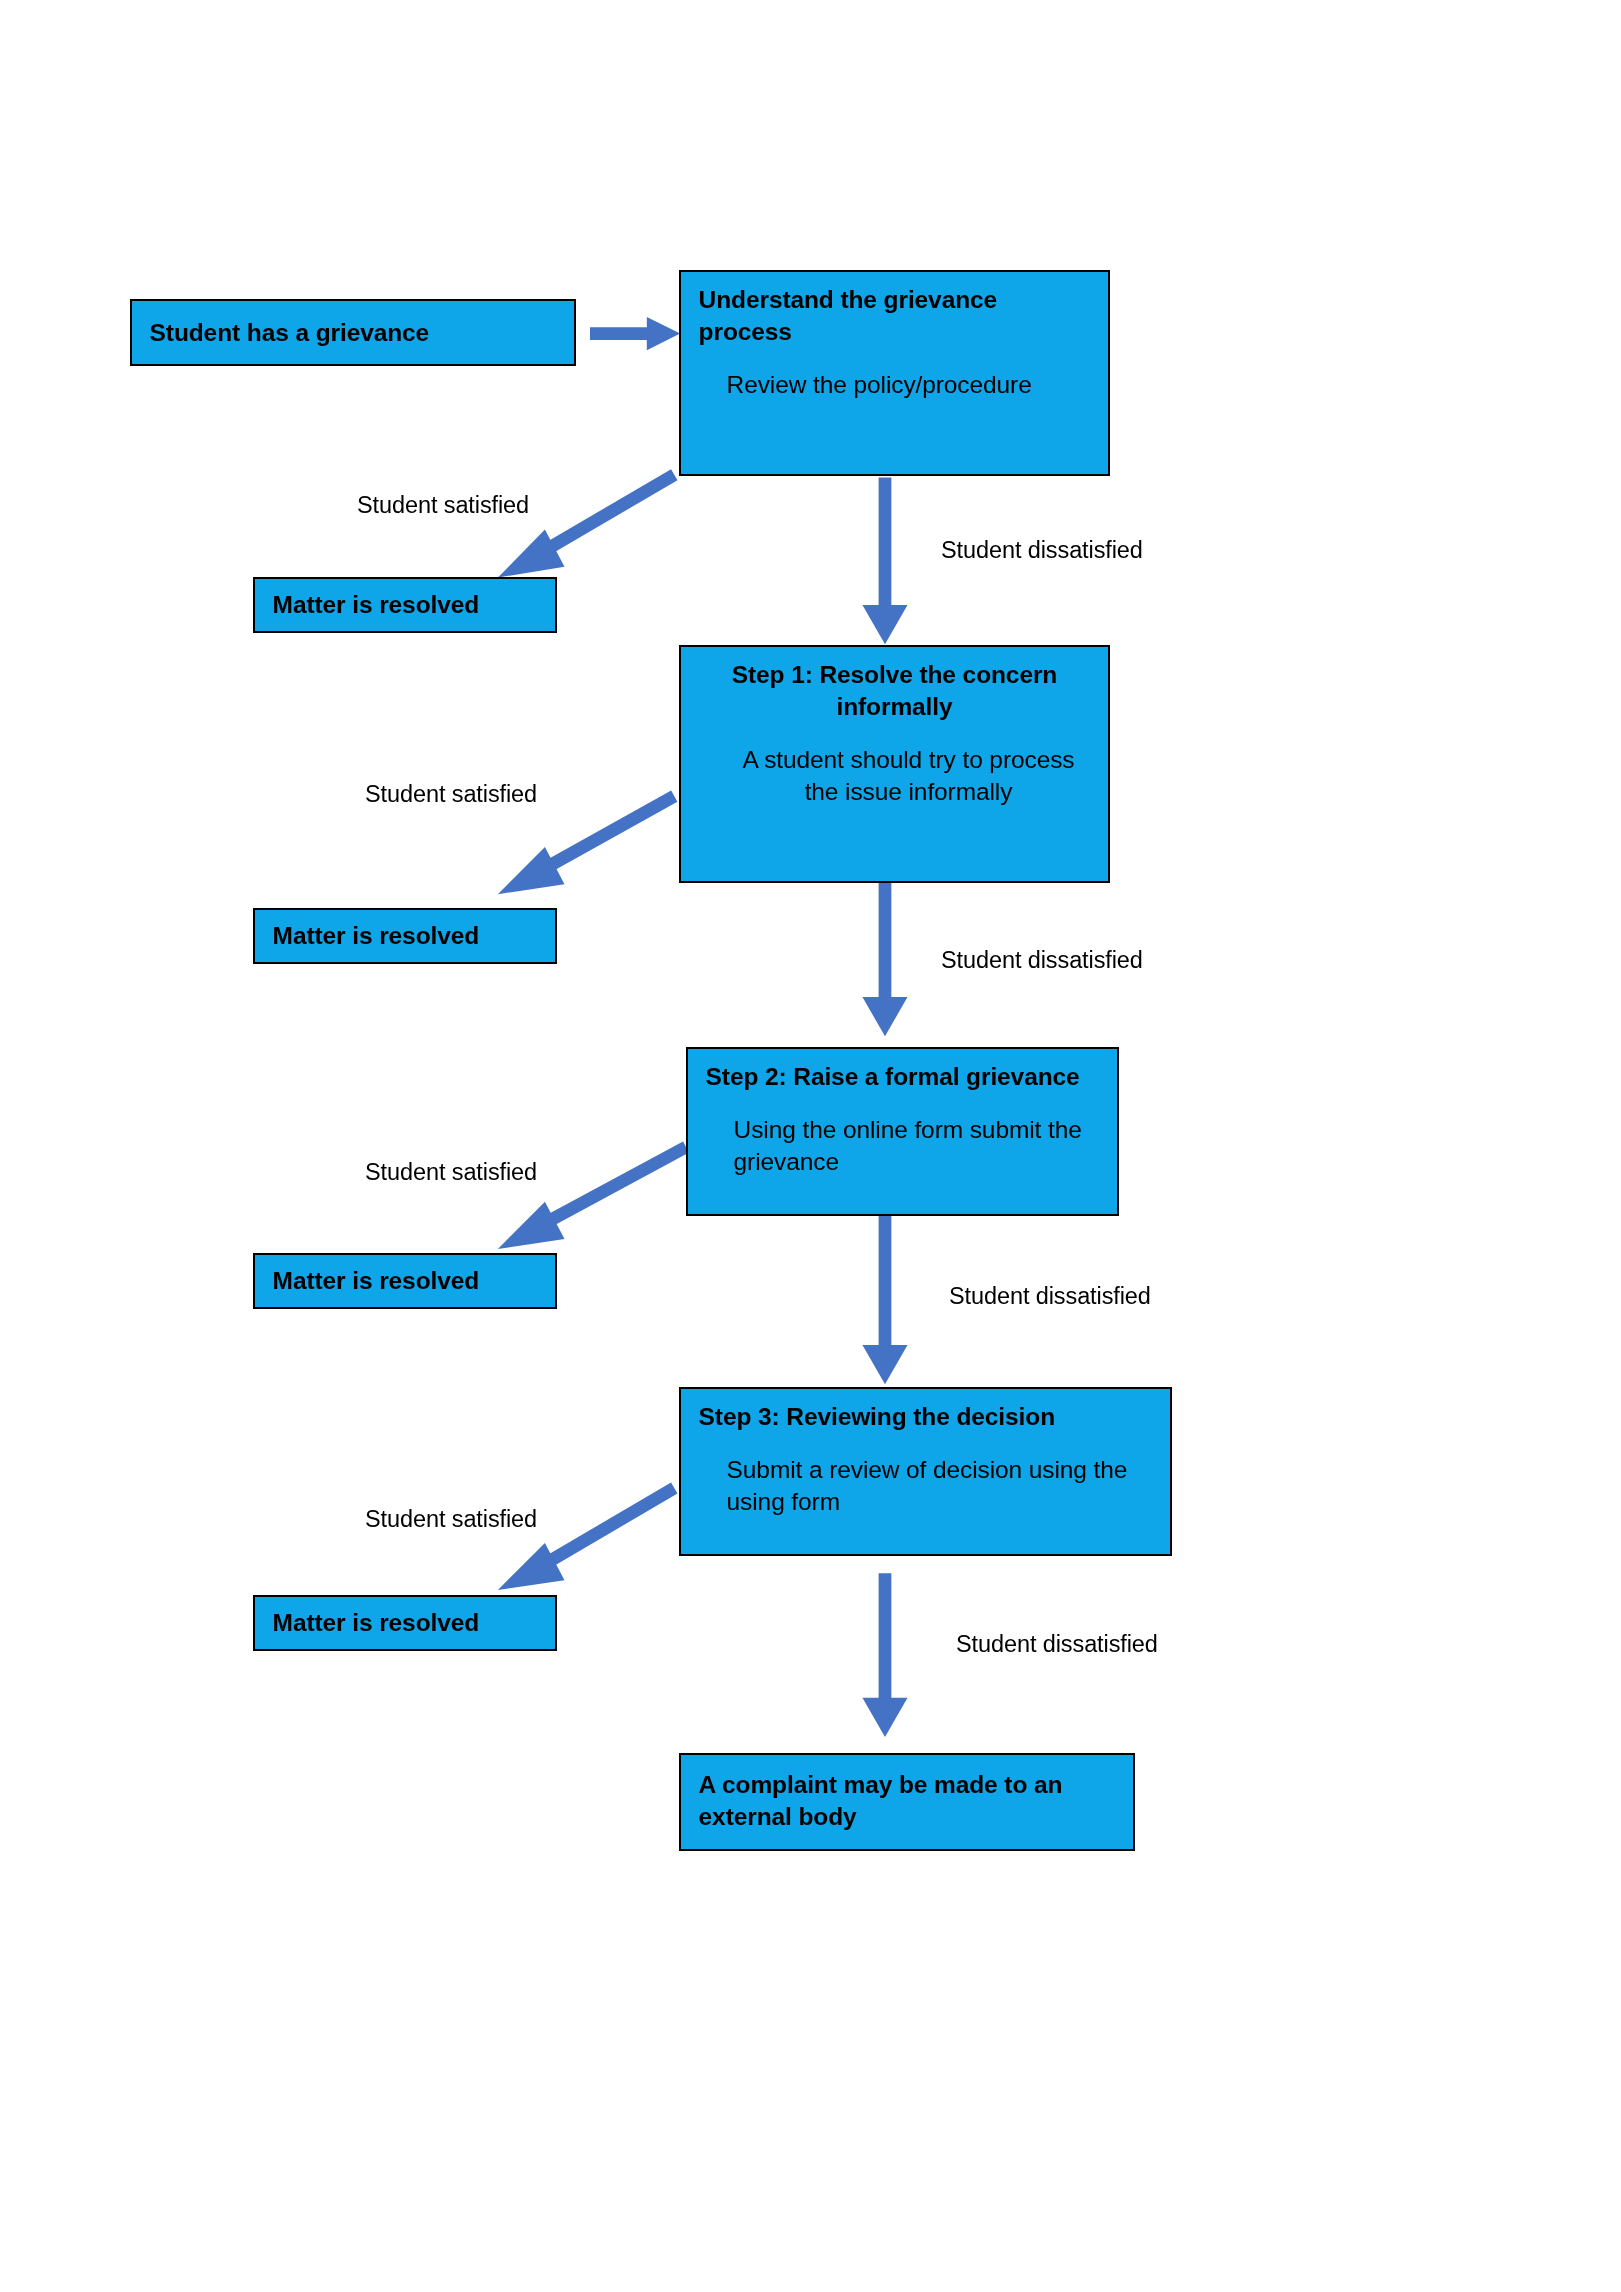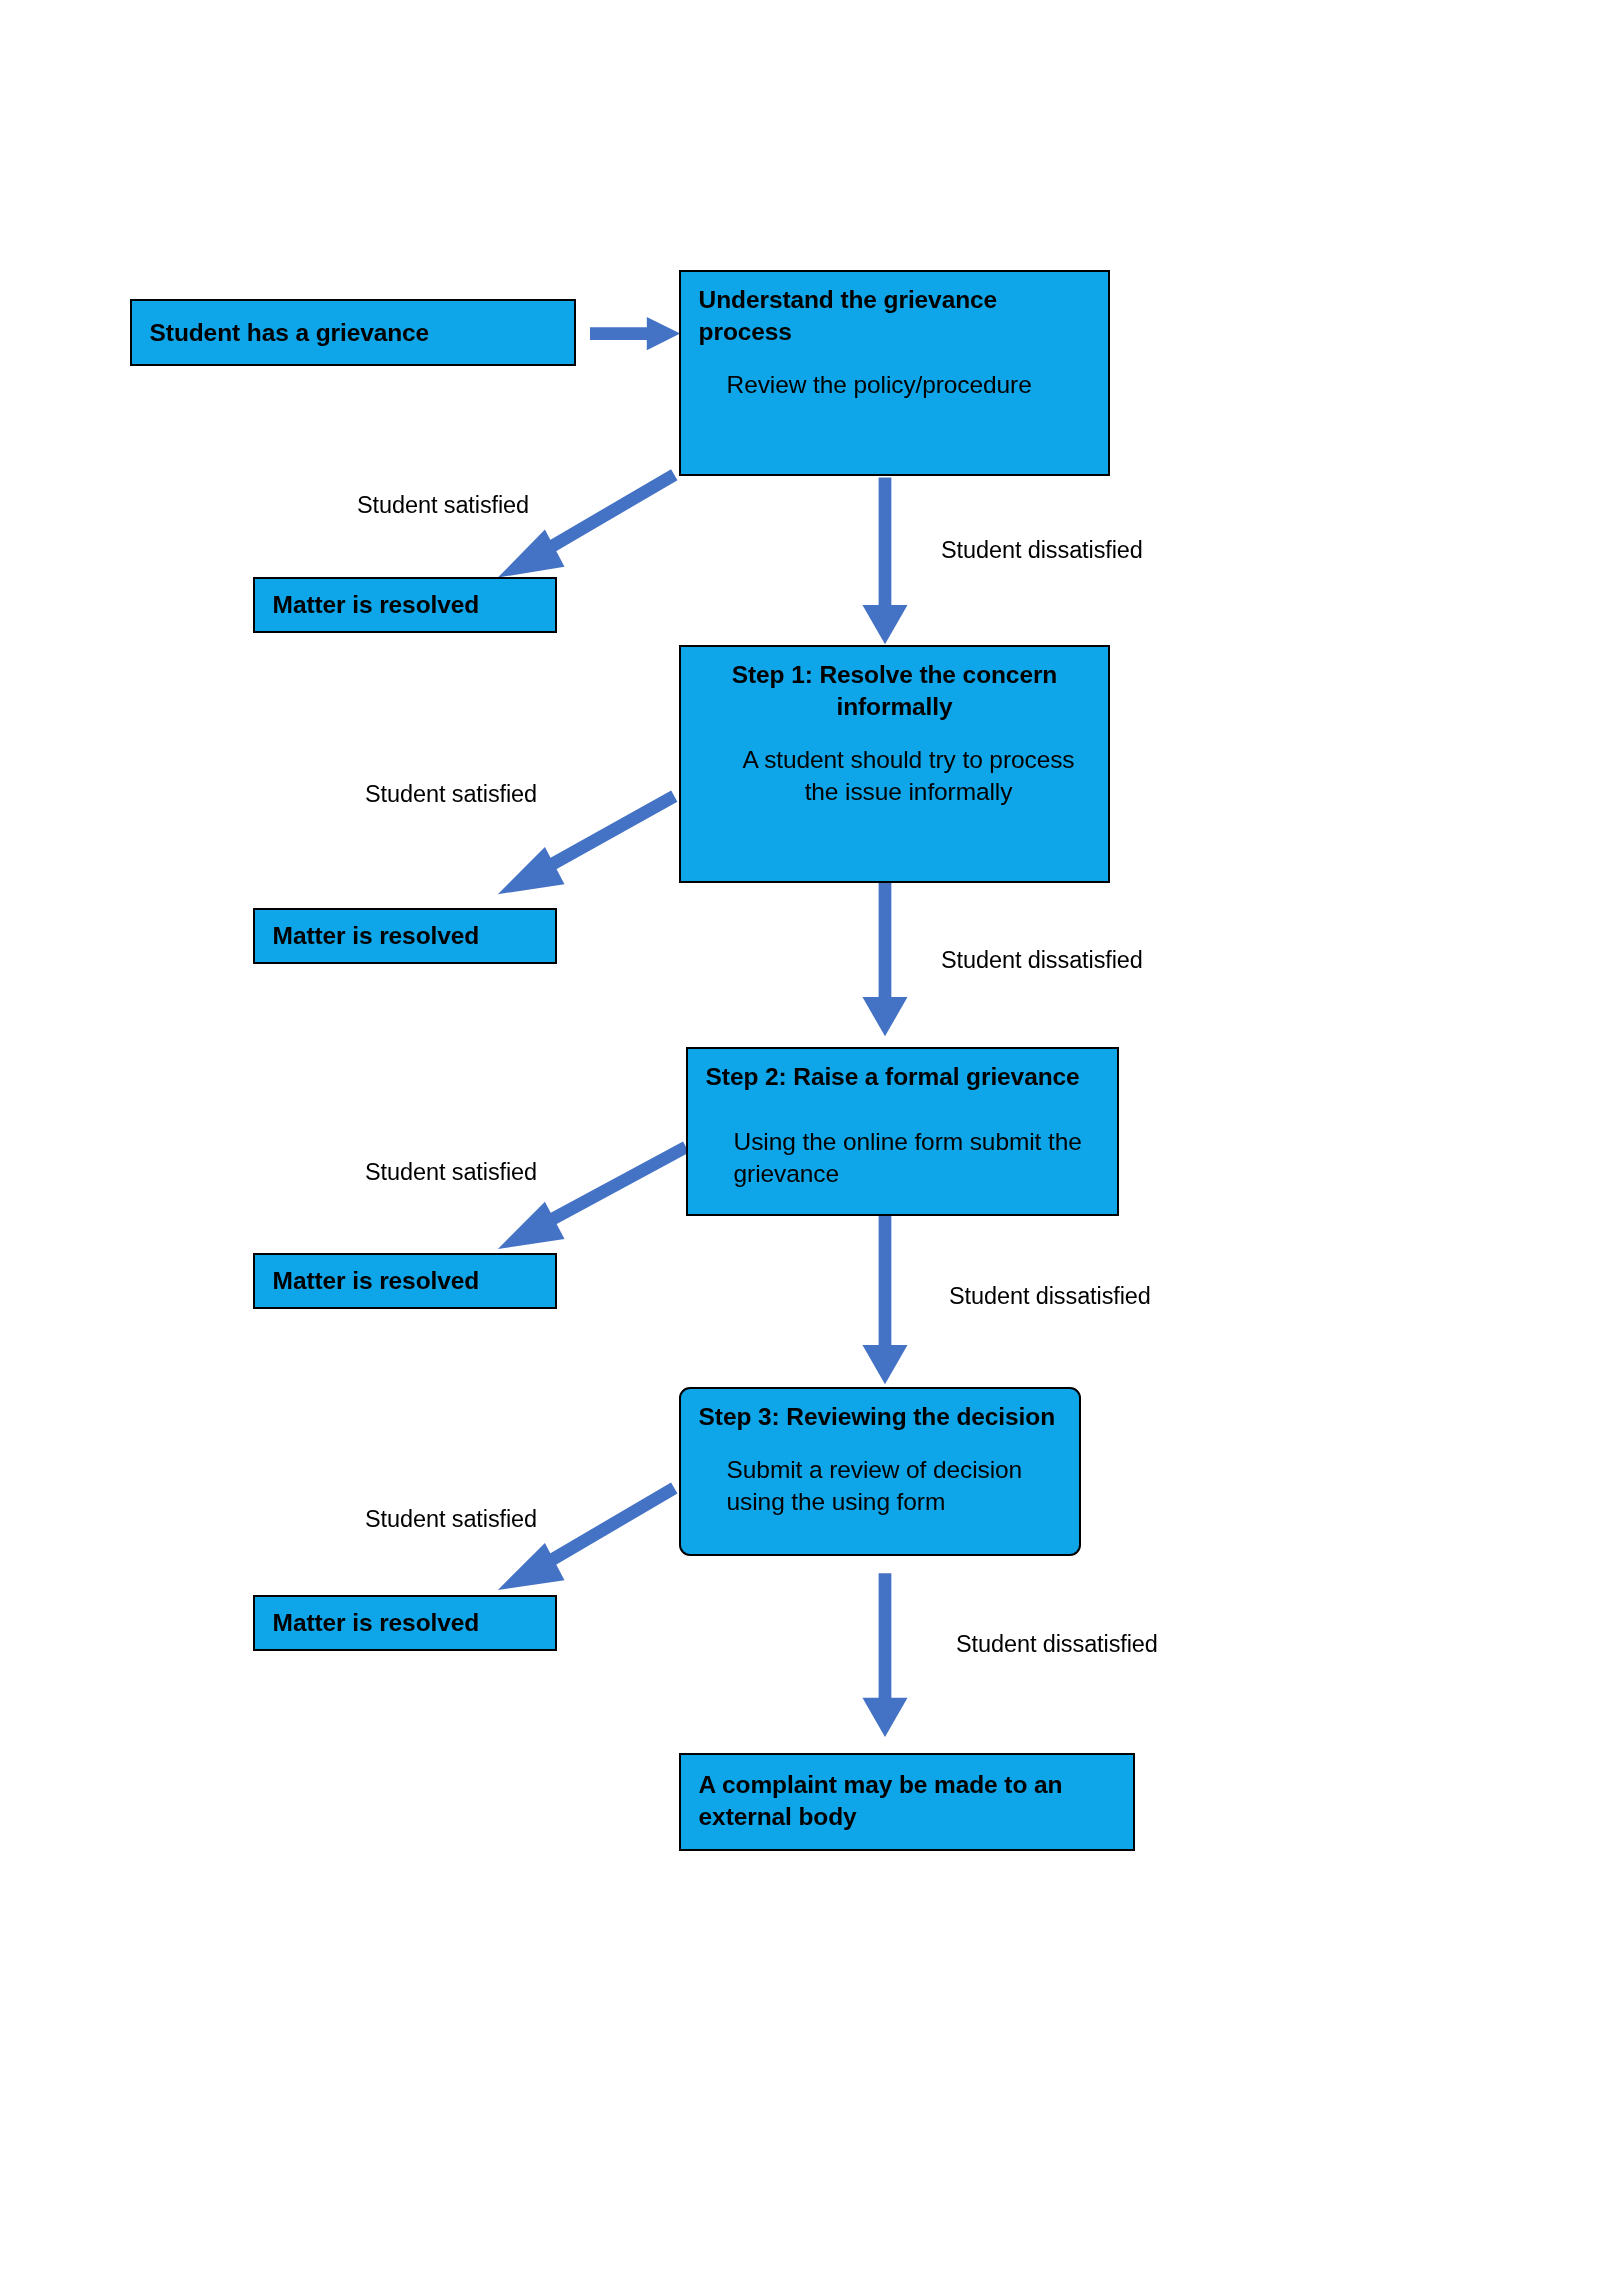--- a/index.html
+++ b/index.html
@@ -140,30 +140,30 @@
 
   <div class="node" style="left:679px; top:645px; width:431px; height:238px;text-align:center;">
     <div class="title">Step 1: Resolve the concern informally</div>
     <div class="body">A student should try to process the issue informally</div>
   </div>
 
   <div class="node single" style="left:253px; top:908px; width:304px; height:56px;">
     <div class="title">Matter is resolved</div>
   </div>
 
-  <div class="node" style="left:686px; top:1047px; width:433px; height:169px;gap:12px;">
+  <div class="node" style="left:686px; top:1047px; width:433px; height:169px;">
     <div class="title">Step 2: Raise a formal grievance</div>
     <div class="body">Using the online form submit the grievance</div>
   </div>
 
   <div class="node single" style="left:253px; top:1253px; width:304px; height:56px;">
     <div class="title">Matter is resolved</div>
   </div>
 
-  <div class="node" style="left:679px; top:1387px; width:402px; height:169px;border-radius:11px;">
+  <div class="node" style="left:679px; top:1387px; width:493px; height:169px;">
     <div class="title">Step 3: Reviewing the decision</div>
     <div class="body">Submit a review of decision using the using form</div>
   </div>
 
   <div class="node single" style="left:253px; top:1595px; width:304px; height:56px;">
     <div class="title">Matter is resolved</div>
   </div>
 
   <div class="node terminal" style="left:679px; top:1753px; width:456px; height:98px;">
     <div class="title">A complaint may be made to an external body</div>

